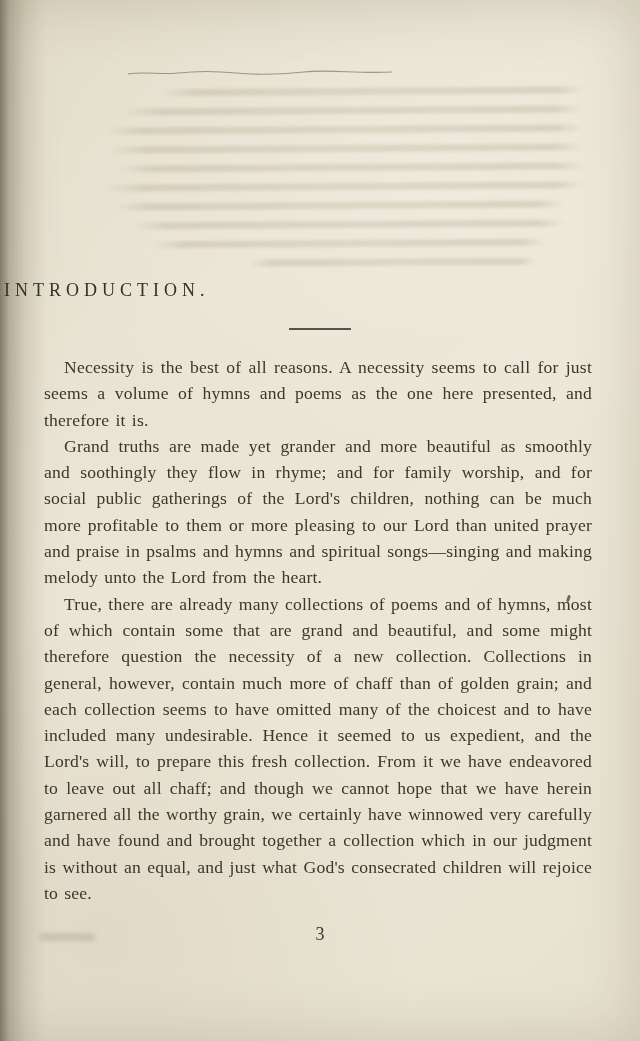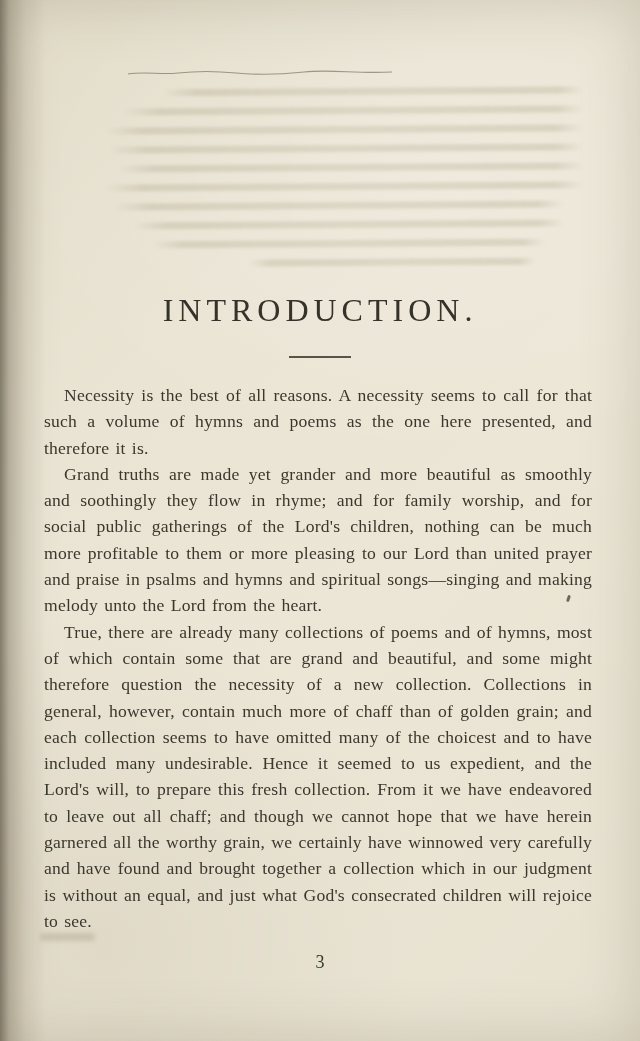--- a/index.html
+++ b/index.html
@@ -69,23 +69,23 @@
       rgba(156,146,116,0.38) 50%,
       rgba(156,146,116,0.45) 94%,
       rgba(156,146,116,0) 100%);
     border-radius: 3px;
   }
   .content {
     position: relative;
     padding-top: 276px;
   }
   .title {
-    margin: 16px;
-    text-align: center;
-    font-size: 32px;
+    margin: 4px;
+    text-align: left;
+    font-size: 18px;
     font-weight: normal;
     letter-spacing: 5px;
     color: #35322a;
   }
   .title-rule {
     width: 62px;
     height: 0;
     border-top: 2px solid rgba(62,58,48,0.85);
     margin: 27px auto 0 auto;
   }
@@ -156,21 +156,21 @@
     <div class="ghost-line" style="width:90%; margin-left:6%;"></div>
     <div class="ghost-line" style="width:82%; margin-left:10%;"></div>
     <div class="ghost-line" style="width:60%; margin-left:30%;"></div>
   </div>
 
   <div class="content">
     <h1 class="title">INTRODUCTION.</h1>
     <div class="title-rule"></div>
 
     <div class="body-text">
-      <p>Necessity is the best of all reasons.  A necessity seems to call for that such a volume of hymns and poems as the one here presented, and therefore it is.</p>
+      <p>Necessity is the best of all reasons.  A necessity seems to call for just seems a volume of hymns and poems as the one here presented, and therefore it is.</p>
       <p>Grand truths are made yet grander and more beautiful as smoothly and soothingly they flow in rhyme; and for family worship, and for social public gatherings of the Lord's children, nothing can be much more profitable to them or more pleasing to our Lord than united prayer and praise in psalms and hymns and spiritual songs—singing and making melody unto the Lord from the heart.</p>
       <p>True, there are already many collections of poems and of hymns, most of which contain some that are grand and beautiful, and some might therefore question the necessity of a new collection.  Collections in general, however, contain much more of chaff than of golden grain; and each collection seems to have omitted many of the choicest and to have included many undesirable.  Hence it seemed to us expedient, and the Lord's will, to prepare this fresh collection.  From it we have endeavored to leave out all chaff; and though we cannot hope that we have herein garnered all the worthy grain, we certainly have winnowed very carefully and have found and brought together a collection which in our judgment is without an equal, and just what God's consecrated children will rejoice to see.</p>
     </div>
 
     <div class="page-number">3</div>
   </div>
 
   <div class="ink-speck"></div>
   <div class="bottom-smudge"></div>
 

